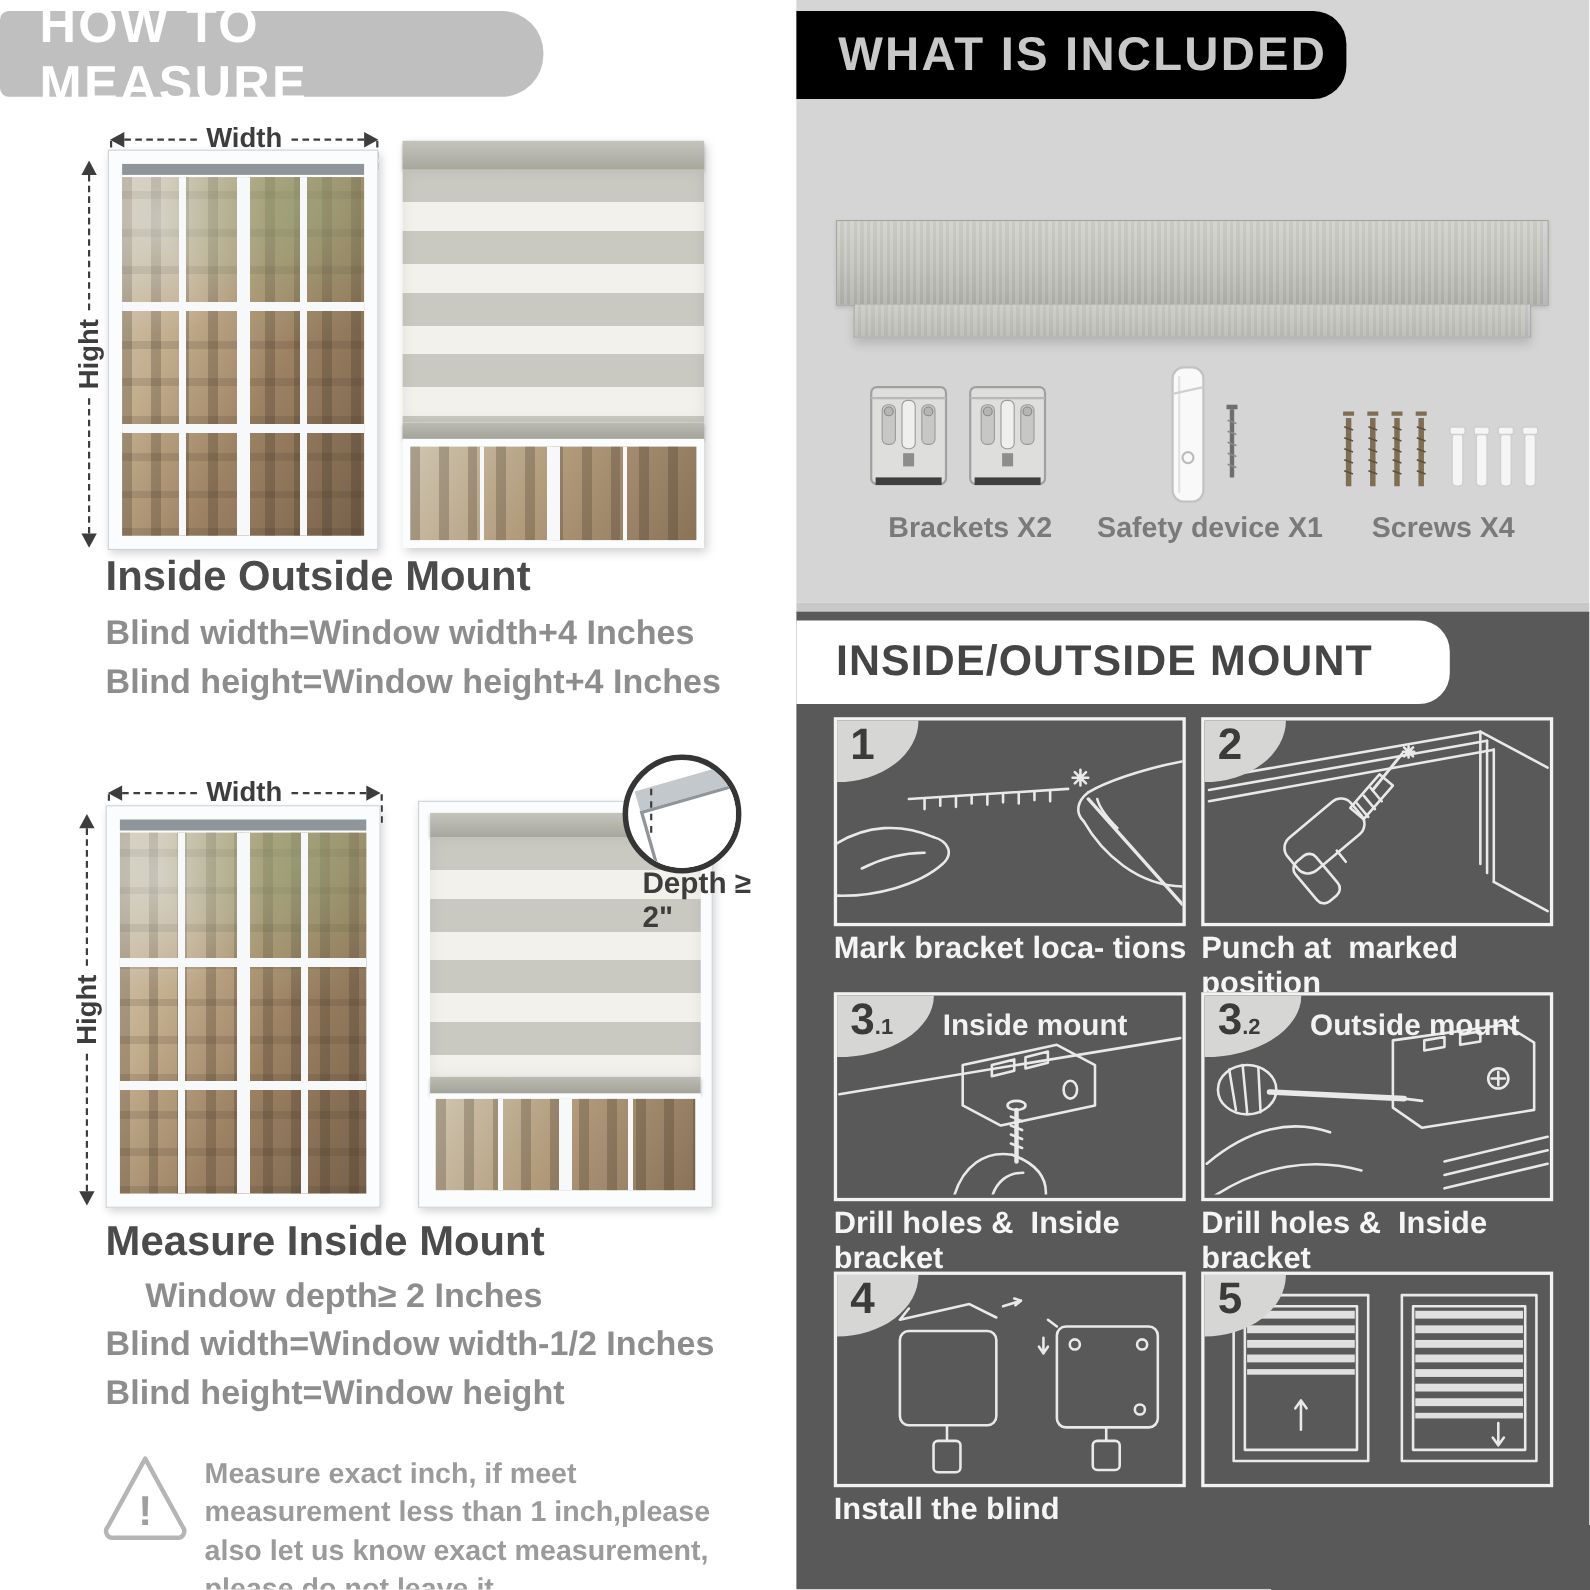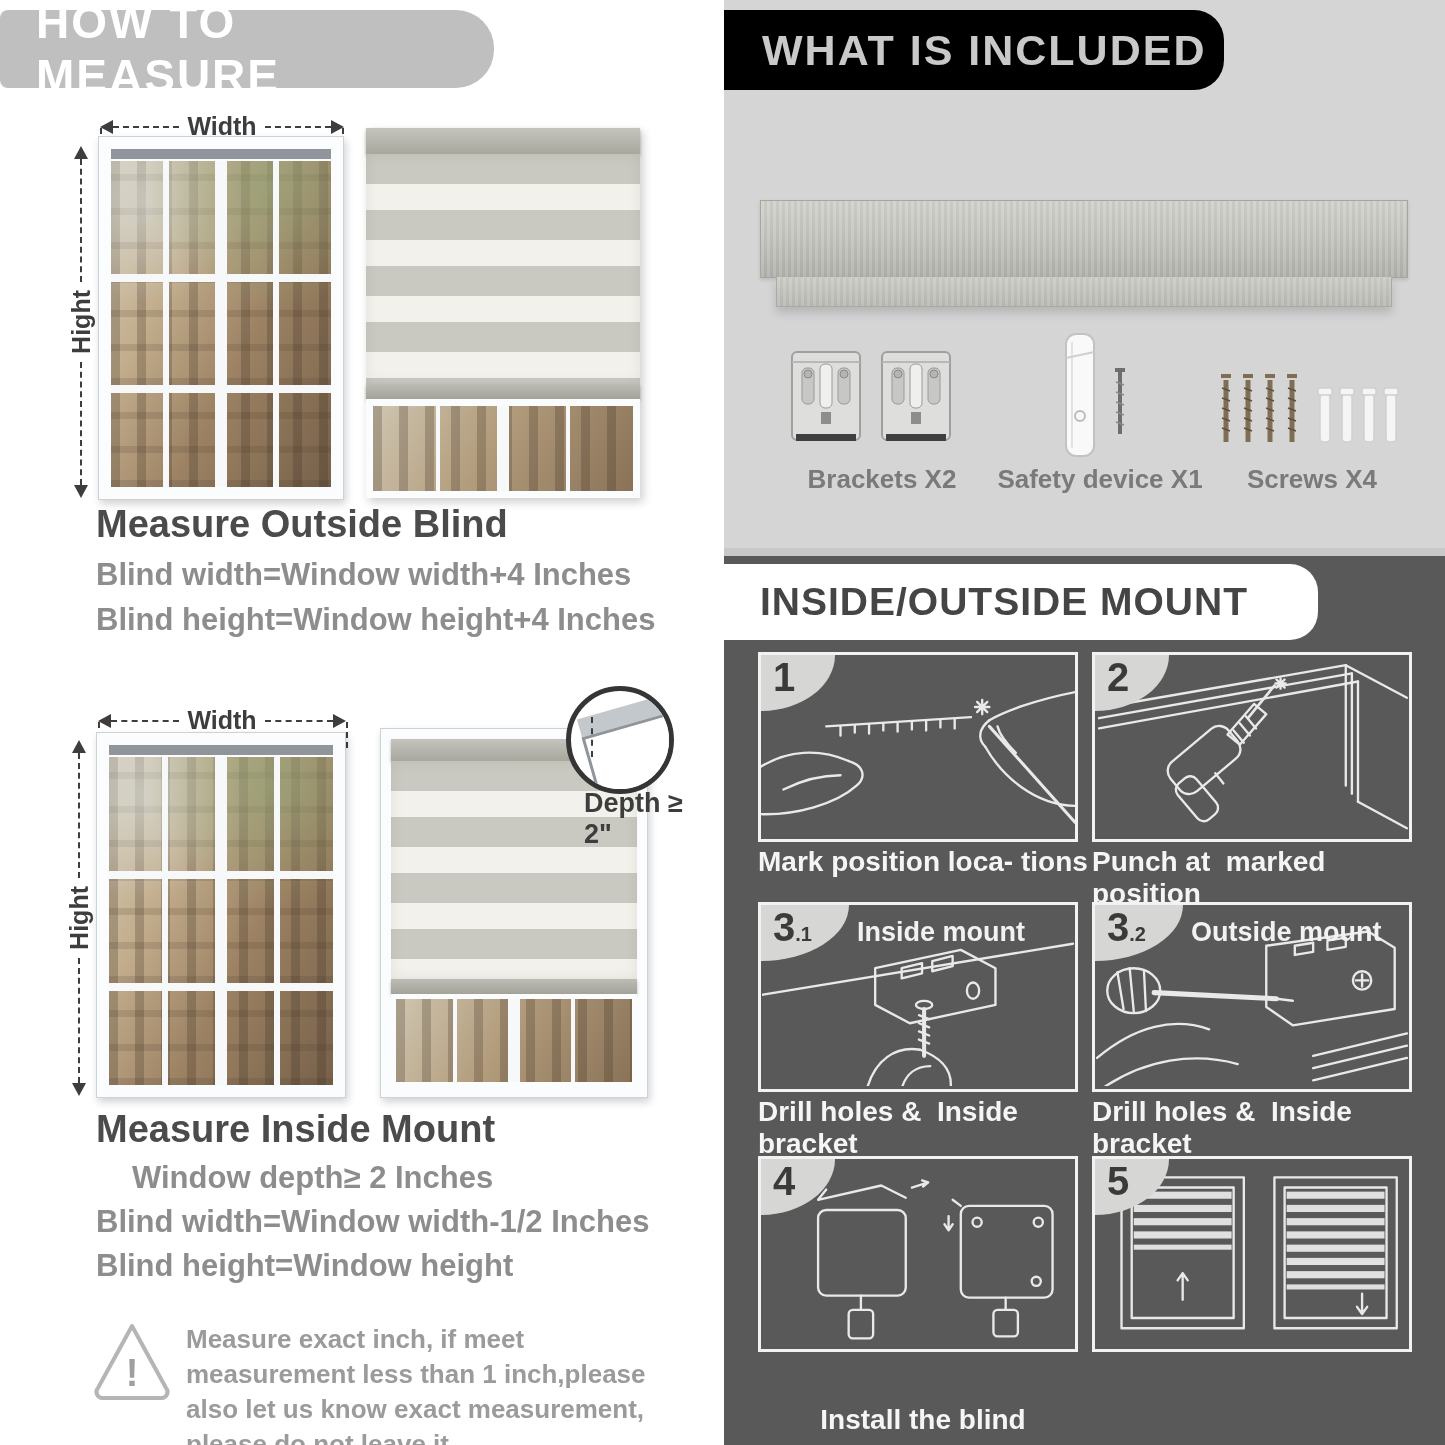--- a/index.html
+++ b/index.html
@@ -131,21 +131,21 @@
   </div>
   <div class="abs" style="left:366px;top:20px;width:274px;height:370px;box-shadow:3px 4px 9px rgba(0,0,0,.2);">
     <div class="cassette"></div>
     <div class="stripes" style="height:230px;"></div>
     <div class="rail"></div>
     <div class="sliver" style="height:85px;">
       <div class="inner"></div>
     </div>
   </div>
 </div>
-<div class="abs sec-title" style="left:96px;top:503px;">Measure Outside Blind</div>
+<div class="abs sec-title" style="left:96px;top:503px;">Inside Outside Mount</div>
 <div class="abs formula" style="left:96px;top:557px;">Blind width=Window width+4 Inches</div>
 <div class="abs formula" style="left:96px;top:602px;">Blind height=Window height+4 Inches</div>
 
 <div class="abs" style="left:0;top:700px;width:710px;height:400px;">
   <div class="abs warrow" style="left:98px;top:6px;width:248px;">
     <span class="tri-l"></span>
     <span class="dash"></span>
     <span class="lab">Width</span>
     <span class="dash"></span>
     <span class="tri-r"></span>
@@ -289,21 +289,21 @@
         <path d="M78,70 v9 M92,69 v7 M106,68 v9 M120,67 v7 M134,66 v9 M148,66 v7 M162,65 v9 M176,64 v7 M190,63 v9"></path>
         <path d="M212,46 l10,10 M222,46 l-10,10 M210,51 h14 M217,44 v14"></path>
         <path d="M310,36 C268,44 238,56 224,64"></path>
         <path d="M224,64 C214,72 212,82 220,90"></path>
         <path d="M310,148 C268,148 236,118 220,90"></path>
         <path d="M250,96 C240,86 234,78 232,70"></path>
         <path d="M308,164 L224,70" stroke-width="3"></path>
       </g>
     </svg>
   </div>
-  <div class="caption" style="left:34px;top:290px;">Mark position loca- tions</div>
+  <div class="caption" style="left:34px;top:290px;">Mark bracket loca- tions</div>
 
   <div class="step" style="left:368px;top:96px;">
     <div class="badge">
       <span class="b-main">2</span>
     </div>
     <svg viewBox="0 0 308 178">
       <g class="la">
         <path d="M4,52 L246,10 M4,62 L252,18 M4,72 L258,26"></path>
         <path d="M246,10 L246,128 M252,18 L252,136 M258,26 L258,144"></path>
         <path d="M258,144 L306,170 M246,10 L306,42"></path>
@@ -381,21 +381,21 @@
         <path d="M188,40 L196,46"></path>
         <circle cx="212" cy="62" r="4.5"></circle>
           <circle cx="272" cy="62" r="4.5"></circle>
           <circle cx="270" cy="120" r="4.5"></circle>
         <path d="M184,56 l0,14 M184,70 l-4,-6 M184,70 l4,-6"></path>
         <path d="M240,136 L240,148"></path>
         <rect x="228" y="148" width="24" height="26" rx="4"></rect>
       </g>
     </svg>
   </div>
-  <div class="caption" style="left:34px;top:848px;text-align:center;">Install the blind</div>
+  <div class="caption" style="left:34px;top:800px;">Install the blind</div>
 
   <div class="step" style="left:368px;top:600px;height:190px;">
     <div class="badge">
       <span class="b-main">5</span>
     </div>
     <svg viewBox="0 0 308 184">
       <g class="la">
         <rect x="26" y="18" width="120" height="148"></rect>
         <rect x="36" y="28" width="100" height="128"></rect>
         <rect x="176" y="18" width="120" height="148"></rect>

